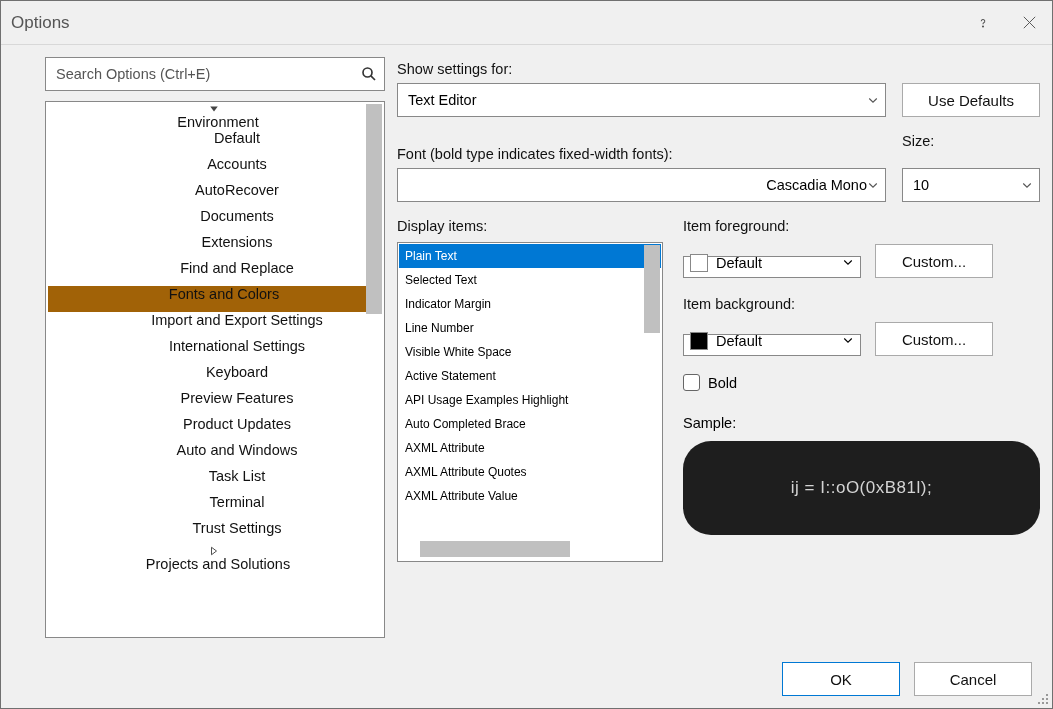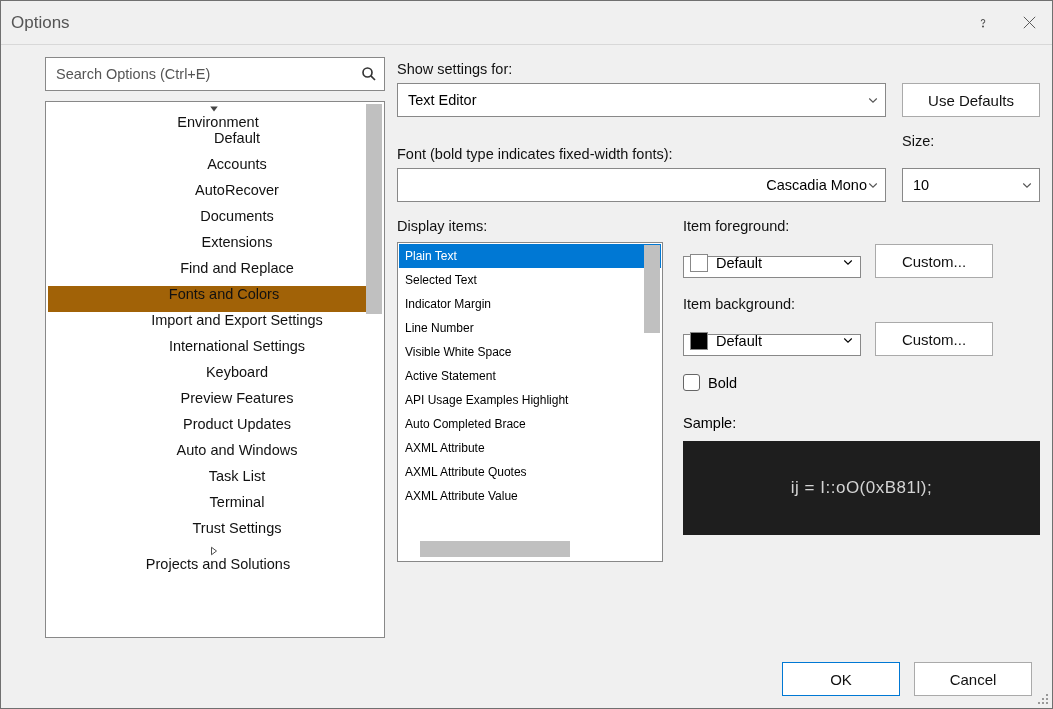--- a/index.html
+++ b/index.html
@@ -90,21 +90,21 @@
   .swatch { width:18px; height:18px; border:1px solid #888; }
   .swatch.white { background:#fff; }
   .swatch.black { background:#000; }
   .color-select .sp { flex:1; }
   .checkbox { display:flex; align-items:center; gap:8px; font-size:14.5px; margin-top:8px; }
   .checkbox .box { width:17px; height:17px; border:1.5px solid #666; border-radius:3px; background:#fff; }
   .sample-label { font-size:14.5px; margin-top:14px; }
   .sample {
     background:#1e1e1e; color:#d4d4d4; font-family:"Cascadia Mono","Consolas",monospace;
     height:94px; display:flex; align-items:center; justify-content:center;
-    font-size:17px; letter-spacing:0.5px;
+    font-size:17px; letter-spacing:0.5px;border-radius:28px;
   }
   .footer {
     height:58px; display:flex; align-items:center; justify-content:flex-end;
     gap:14px; padding:0 20px;
   }
   .resize-grip {
     position:absolute; right:2px; bottom:2px; color:#aaa; font-size:12px;
     line-height:6px; text-align:right;
   }
 </style>

